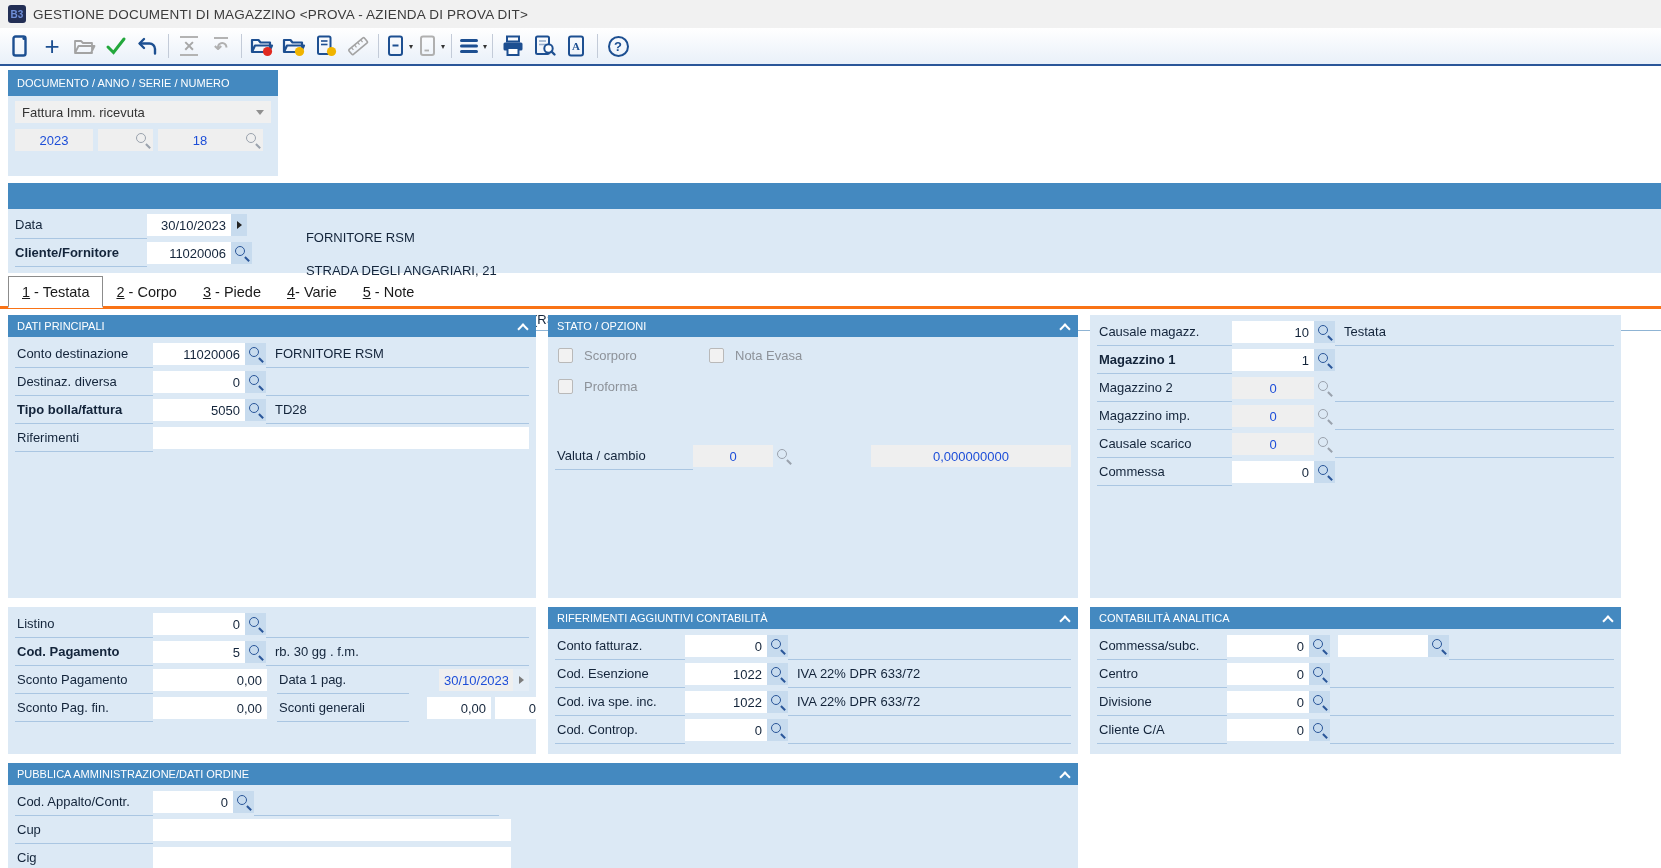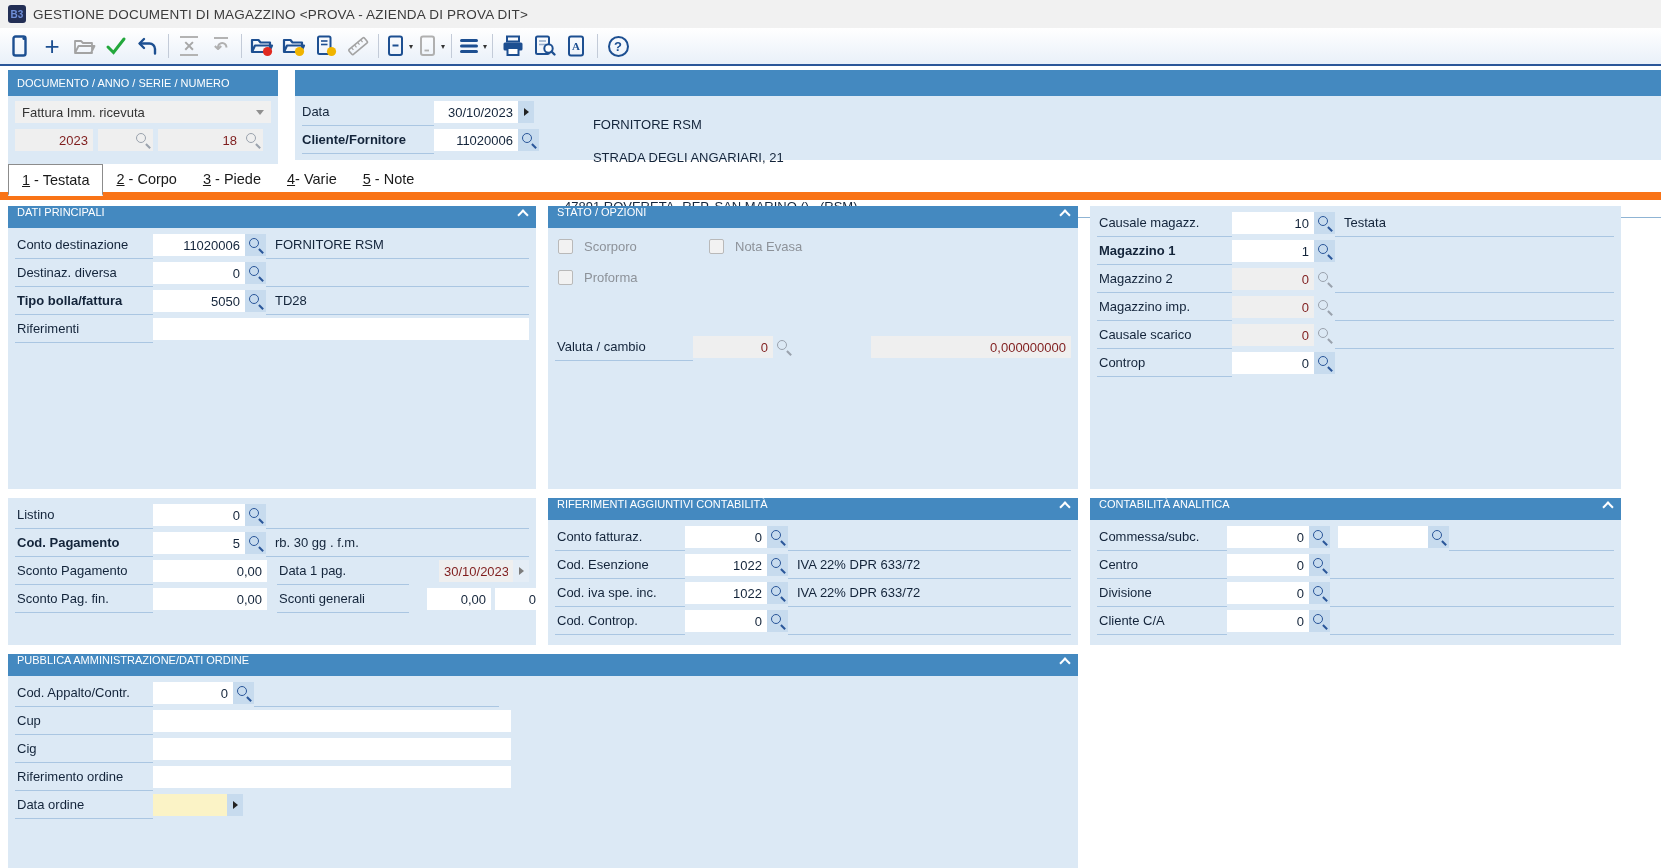--- a/index.html
+++ b/index.html
@@ -20,56 +20,56 @@
   .glyph { font-weight:bold; line-height:1; }
   .g-plus { color:#1d4f91; font-size:26px; font-weight:normal; }
   .g-x { color:#a7a7a7; font-size:14px; border-top:2px solid #b3b3b3; border-bottom:2px solid #b3b3b3; padding:1px 3px; }
   .g-undo { color:#1d4f91; font-size:22px; }
   .g-undo.gray { color:#b0b0b0; border-top:2px solid #b3b3b3; font-size:16px; padding-top:1px; }
   .tcaret { font-size:8px; color:#333; margin-left:2px; }
   .g-help { width:21px; height:21px; border:2px solid #1d4f91; border-radius:50%; color:#1d4f91;
     font-weight:bold; font-size:13px; display:flex; align-items:center; justify-content:center; }
 
   
-  .hdr { margin-top:4px; display:flex; gap:17px; padding-left:8px; }
+  .hdr { margin-top:4px; display:flex; gap:7px; padding-left:8px;flex-direction:column; }
   .bluehead { height:26px; background:#4489c0; color:#fff; font-size:11px; display:flex; align-items:center; padding:0 9px; }
   .hd-box { width:270px; flex:none; }
-  .hd-box-body { background:#dce9f5; height:68px; padding:5px 7px 0 7px; }
+  .hd-box-body { background:#dce9f5; height:80px; padding:5px 7px 0 7px; }
   .ddl { height:22px; background:#f0f0f0; display:flex; align-items:center; padding:0 7px; color:#333; }
   .ddl-caret { margin-left:auto; width:0; height:0; border-left:4px solid transparent; border-right:4px solid transparent; border-top:5px solid #909090; }
   .hd-cells { display:flex; gap:5px; margin-top:6px; align-items:center; }
   .hd-main { flex:1; }
   .hd-main-body { background:#dce9f5; height:64px; padding:2px 0 0 7px; display:flex; }
   .hrow { display:flex; align-items:center; height:28px; }
   .hlbl { width:132px; align-self:stretch; display:flex; align-items:center; border-bottom:1px solid #aac6e2; }
   .address { flex:1; margin-left:25px; padding-top:2px; line-height:16.5px; white-space:pre; }
   .address .a3 { border-bottom:1px solid #8fb4d4; padding-bottom:1px; display:block; }
 
   
-  .tabs { height:36px; display:flex; align-items:flex-start; padding-left:8px; background:#fff; border-bottom:8px solid #f97316; }
+  .tabs { height:36px; display:flex; align-items:flex-end; padding-left:8px; background:#fff; border-bottom:3px solid #f97316; }
   .tab { font-size:14.5px; padding:7px 13px 6px 13px; color:#1a1a1a; white-space:pre; }
   .tab u { text-decoration:underline; }
   .tab.active { background:#fff; border:1px solid #8c8c8c; border-bottom:2px solid #fff; margin-bottom:-2px; }
 
   
   .grid { margin:6px 0 0 8px; display:grid; grid-template-columns:528px 530px 531px;
     grid-template-rows:283px 147px 216px; gap:9px 12px; }
   .panel { background:#dce9f5; display:flex; flex-direction:column; overflow:hidden; }
   .span2 { grid-column:1 / span 2; }
-  .phead { height:22px; flex:none; background:#4489c0; display:flex; padding:0 9px; color:#fff; font-size:11px;gap:38px; }
+  .phead { height:22px; flex:none; background:#4489c0; display:flex; align-items:center; padding:0 9px; color:#fff; font-size:11px;gap:38px; }
   .chev { margin-left:auto; width:8px; height:8px; border-top:2.5px solid #fff; border-left:2.5px solid #fff;
     transform:rotate(45deg); margin-top:5px; }
   .pbody { flex:1; padding:3px 7px 4px 7px; }
 
   .frow { display:flex; align-items:center; height:28px; }
   .lbl { align-self:stretch; display:flex; align-items:center; border-bottom:1px solid #aac6e2; padding:0 2px; flex:none; }
   .bold { font-weight:bold; }
   .val { height:22px; border:0; background:#fff; text-align:right; padding:0 5px; font:inherit; color:#13243a; flex:none; }
   .val.left { text-align:left; }
-  .val.gray { background:#efefef; color:#7f1d1d; }
+  .val.gray { background:#efefef; color:#1d4ed8;text-align:center; }
   .val.yellow { background:#fbf3c6; }
   .desc { flex:1; align-self:stretch; display:flex; align-items:center; border-bottom:1px solid #aac6e2; padding:0 9px; }
   .mag { width:21px; height:22px; background:#c7dbee; position:relative; flex:none; }
   .mag::before { content:""; position:absolute; left:4px; top:4px; width:8px; height:8px; border:1.6px solid #2a5699; border-radius:50%; }
   .mag::after { content:""; position:absolute; left:13.5px; top:14px; width:6px; height:1.8px; background:#2a5699; transform:rotate(45deg); transform-origin:left center; }
   .mag.dis { background:transparent; }
   .mag.dis::before { border-color:#9aa2ad; } .mag.dis::after { background:#9aa2ad; }
   .mag.ongray { background:#efefef; }
   .abtn { width:16px; height:22px; background:#c7dbee; display:flex; align-items:center; justify-content:center; flex:none; }
   .abtn.dim { background:#e4edf6; }
@@ -355,21 +355,21 @@
         <span class="mag dis"></span>
         <span class="desc"></span>
       </div>
       <div class="frow">
         <span class="lbl lw135">Causale scarico</span>
         <input class="val gray vw82" readonly="" value="0" style="">
         <span class="mag dis"></span>
         <span class="desc"></span>
       </div>
       <div class="frow">
-        <span class="lbl lw135">Controp</span>
+        <span class="lbl lw135">Commessa</span>
         <input class="val vw82" value="0" style="">
         <span class="mag"></span>
       </div>
     </div>
   </div>
 
   <div class="panel">
     <div class="pbody">
       <div class="frow">
         <span class="lbl lw138">Listino</span>

